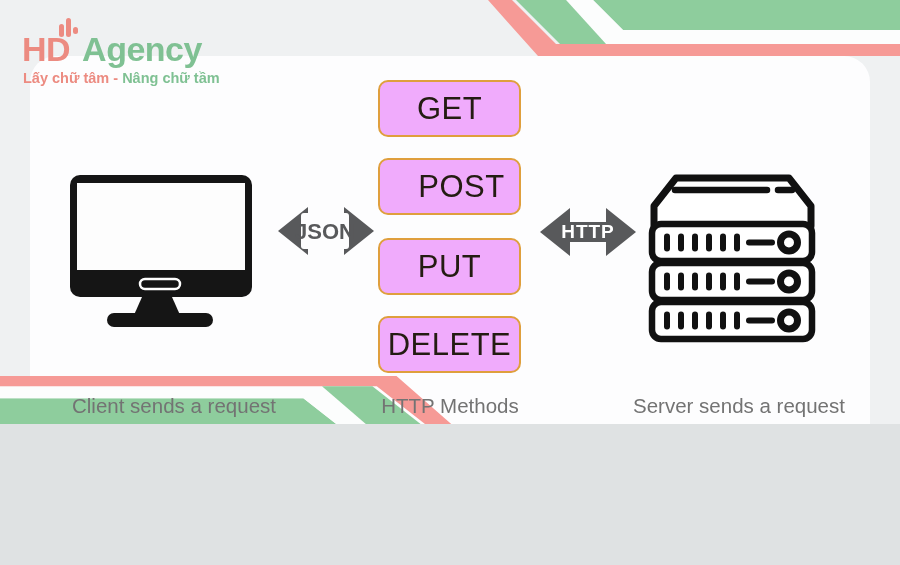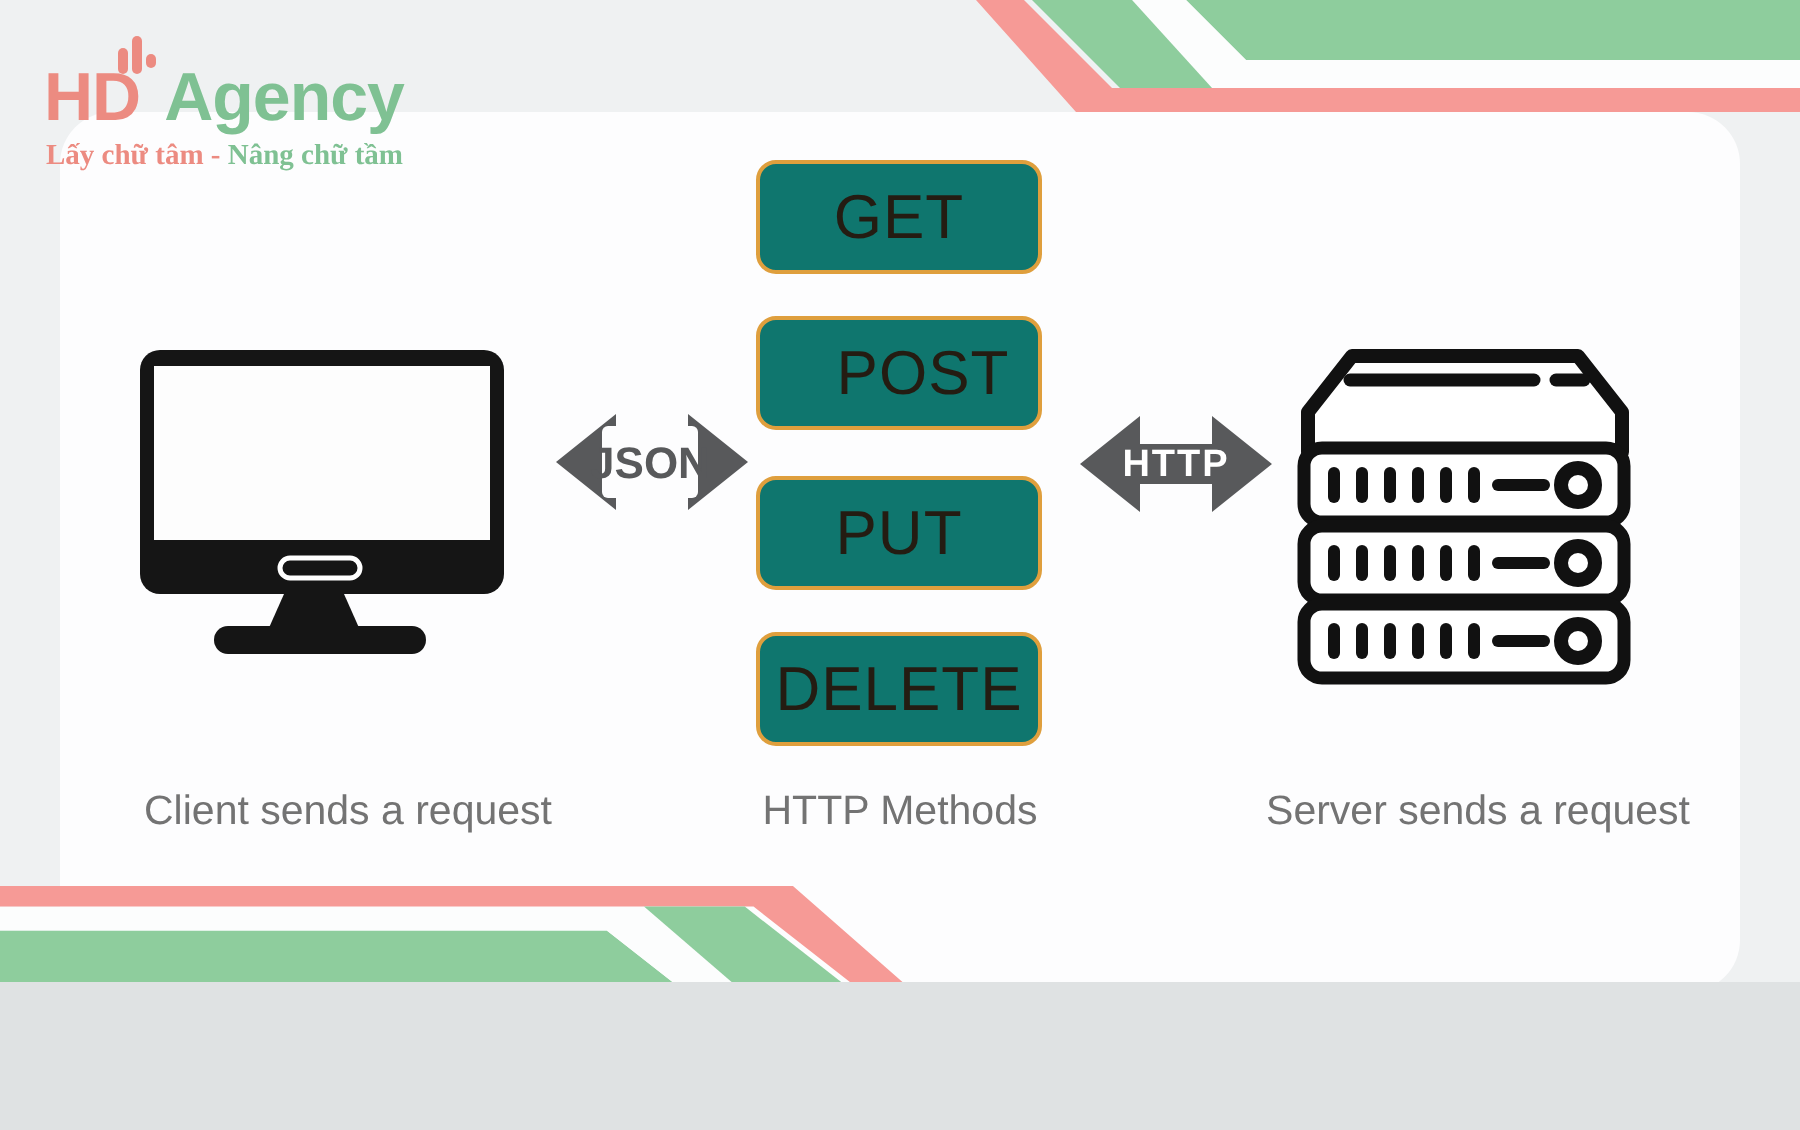--- a/index.html
+++ b/index.html
@@ -1,46 +1,46 @@
 <!DOCTYPE html>
 <html><head>
 <meta charset="utf-8">
 <style>
   html,body{margin:0;padding:0;background:#dfe2e3;}
   .canvas{
-    position:relative;width:900px;height:491px;margin:0 auto;
+    position:relative;width:900px;height:424px;margin:0 auto;
     background:#eff1f2;overflow:hidden;
     font-family:"Liberation Sans","DejaVu Sans",sans-serif;
   }
   .panel{
     position:absolute;left:30px;top:56px;width:840px;height:440px;
     background:#fdfdfe;border-radius:26px;
   }
   
   .deco{position:absolute;display:block;}
   .deco-tr{top:0;right:0;width:420px;height:56px;}
   .deco-bl{left:0;bottom:0;width:460px;height:48px;transform:rotate(180deg);}
   
   .logo{position:absolute;left:22px;top:14px;width:240px;height:80px;}
   .logo-mark{position:absolute;left:36px;top:2px;}
   .brand{position:absolute;left:0;top:16px;font-size:34px;font-weight:800;line-height:38px;letter-spacing:-0.5px;white-space:nowrap;}
   .brand .hd{color:#ec8b81;}
   .brand .agency{color:#7fc193;margin-left:12px;font-weight:700;}
-  .tagline{position:absolute;left:1px;top:56px;font-size:14.5px;font-weight:700;white-space:nowrap;font-family:Liberation Serif, serif;}
+  .tagline{position:absolute;left:1px;top:56px;font-size:14.5px;font-weight:700;white-space:nowrap;font-family:Liberation Sans, sans-serif;}
   .tagline .t1{color:#ec8b81;}
   .tagline .t2{color:#7fc193;}
   
   .caption{position:absolute;top:394px;font-size:20.5px;color:#737373;text-align:center;}
   .caption.client{left:38px;width:272px;}
   .caption.methods{left:340px;width:220px;}
   .caption.server{left:605px;width:268px;}
   
   .method-btn{
     position:absolute;left:378px;width:143px;height:57px;
-    background:#0f766e;border:2px solid #df9f3d;border-radius:10px;
+    background:#f0abfc;border:2px solid #df9f3d;border-radius:10px;
     box-sizing:border-box;display:flex;align-items:center;justify-content:center;
     font-size:31px;color:#241c12;letter-spacing:0.5px;cursor:pointer;
   }
   .btn-get{top:80px;}
   .btn-post{top:158px;padding-left:24px;}
   .btn-put{top:238px;}
   .btn-delete{top:316px;}
   
   .arrow-svg{position:absolute;width:100px;height:54px;}
   .arrow-json{left:276px;top:204px;}

